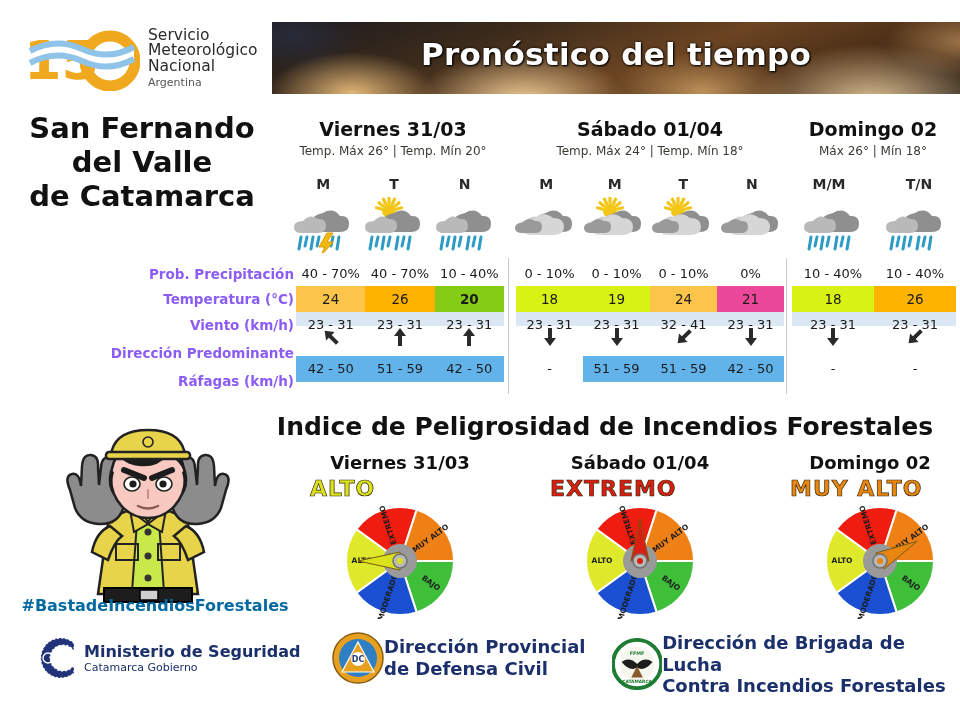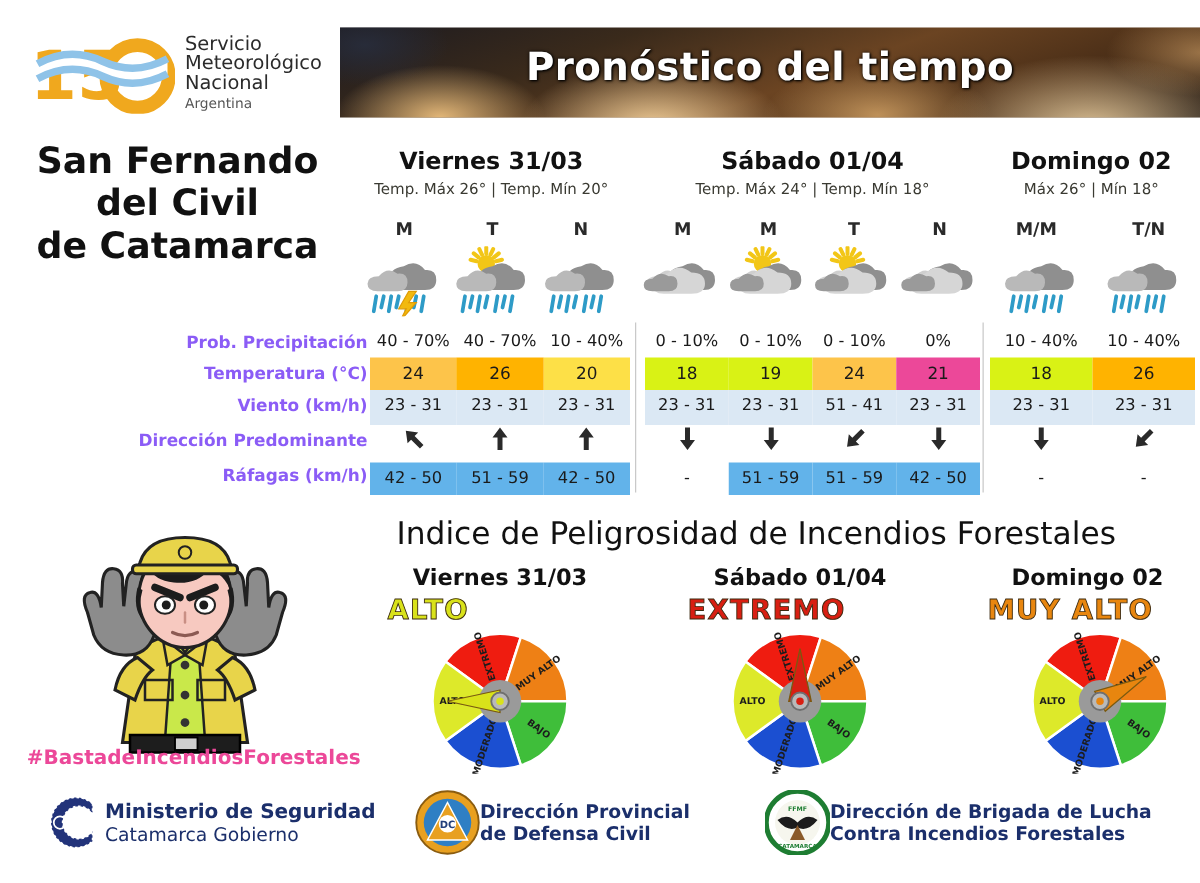--- a/index.html
+++ b/index.html
@@ -65,58 +65,58 @@
   .rowlabels div.rl-prec{height:24px;line-height:24px;}
 
   .grid{position:absolute;top:262px;}
   #g0{left:296px;width:208px;}
   #g1{left:516px;width:268px;}
   #g2{left:792px;width:164px;}
   .grow{display:flex;}
   .gcell{flex:1;text-align:center;font-size:13px;color:#1a1a1a;font-family:"DejaVu Sans",sans-serif;}
   .r-prec .gcell{height:24px;line-height:24px;}
   .r-temp .gcell{height:26px;line-height:26px;font-size:13.5px;}
-  .r-wind .gcell{height:28px;line-height:26px;background:#dbe8f4;}
+  .r-wind .gcell{height:14px;line-height:26px;background:#dbe8f4;}
   .r-dir  .gcell{height:30px;line-height:30px;}
   .r-gust .gcell{height:26px;line-height:26px;}
 
   .sep{position:absolute;width:1px;background:#c9c9c9;top:258px;height:136px;}
   #sep1{left:508px;} #sep2{left:786px;}
 
   
   .fire-title{position:absolute;left:250px;top:412px;width:710px;text-align:center;
-     font-size:25px;font-weight:normal;color:#111;font-family:"DejaVu Sans",sans-serif;}
+     font-size:25px;font-weight:bold;color:#111;font-family:"DejaVu Sans",sans-serif;}
   .fday{position:absolute;text-align:center;font-size:18px;font-weight:bold;color:#111;font-family:"DejaVu Sans",sans-serif;}
   #fd0{left:300px;top:452px;width:200px;}
   #fd1{left:540px;top:452px;width:200px;}
   #fd2{left:780px;top:452px;width:180px;}
 
   .gauge-wrap{position:absolute;width:180px;text-align:left;}
   #gw0{left:310px;top:476px;}
   #gw1{left:550px;top:476px;}
   #gw2{left:790px;top:476px;}
   .gauge-label{font-size:22px;font-weight:bold;letter-spacing:1px;font-family:"DejaVu Sans",sans-serif;
      -webkit-text-stroke:.7px #3b2a10;}
   .gauge-svg{display:block;margin:2px auto 0;}
 
   
   .mascot{position:absolute;left:30px;top:428px;width:236px;height:180px;}
   .hashtag{position:absolute;left:10px;top:596px;width:290px;text-align:center;
-     font-size:16px;font-weight:bold;color:#ec4899;font-family:"DejaVu Sans",sans-serif;}
+     font-size:16px;font-weight:bold;color:#0369a1;font-family:"DejaVu Sans",sans-serif;}
 
   
   .foot{position:absolute;display:flex;align-items:center;}
   #ft0{left:28px;top:630px;}
   #ft1{left:332px;top:632px;}
   #ft2{left:612px;top:632px;}
   .foot .ftxt{color:#1b2f6b;font-weight:bold;line-height:1.2;font-family:"DejaVu Sans",sans-serif;}
-  .foot .ftxt .a{display:block;font-size:15px;}
+  .foot .ftxt .a{display:block;font-size:18px;}
   .foot .ftxt .b{display:block;font-size:15px;font-weight:normal;}
   #ft0 .ftxt .a{font-size:16px;}
-  #ft0 .ftxt .b{font-size:15px;}
+  #ft0 .ftxt .b{font-size:11px;}
 </style>
 </head>
 <body>
 
 <div id="page">
 
   <div class="smn-logo">
     <div class="smn-mark">
       <svg width="118" height="66" viewBox="0 0 118 66">
         <text x="2" y="54" font-family="DejaVu Sans, sans-serif" font-size="54" font-weight="bold" fill="#F0A81E">15</text>
@@ -133,21 +133,21 @@
       <span class="sub">Argentina</span>
     </div>
   </div>
 
   <div class="banner">
     <div class="banner-title">Pronóstico del tiempo</div>
   </div>
 
   <div class="city">
     <span>San Fernando</span>
-    <span>del Civil</span>
+    <span>del Valle</span>
     <span>de Catamarca</span>
   </div>
 
   <div class="dayhead" id="dh0">
     <div class="dname">Viernes 31/03</div>
     <div class="dtemp">Temp. Máx 26° | Temp. Mín 20°</div>
   </div>
   <div class="dayhead" id="dh1">
     <div class="dname">Sábado 01/04</div>
     <div class="dtemp">Temp. Máx 24° | Temp. Mín 18°</div>
@@ -315,21 +315,21 @@
 
   <div class="grid" id="g0">
       <div class="grow r-prec">
         <div class="gcell">40 - 70%</div>
         <div class="gcell">40 - 70%</div>
         <div class="gcell">10 - 40%</div>
       </div>
       <div class="grow r-temp">
         <div class="gcell" style="background: rgb(253, 196, 74);">24</div>
         <div class="gcell" style="background: rgb(255, 179, 0);">26</div>
-        <div class="gcell" style="background: #fde047;">20</div>
+        <div class="gcell" style="background: #84cc16; font-weight: bold;">20</div>
       </div>
       <div class="grow r-wind">
         <div class="gcell">23 - 31</div>
         <div class="gcell">23 - 31</div>
         <div class="gcell">23 - 31</div>
       </div>
       <div class="grow r-dir">
         <div class="gcell" style="line-height: 30px;"><svg width="20" height="22" viewBox="0 0 20 22">
             <g transform="rotate(-45 10 11)">
               <path d="M10 2 L16 10 L12 10 L12 20 L8 20 L8 10 L4 10 Z" fill="#2a2a2a"></path>
@@ -361,21 +361,21 @@
       </div>
       <div class="grow r-temp">
         <div class="gcell" style="background: rgb(217, 242, 21);">18</div>
         <div class="gcell" style="background: rgb(217, 242, 21);">19</div>
         <div class="gcell" style="background: rgb(253, 196, 74);">24</div>
         <div class="gcell" style="background: #ec4899;">21</div>
       </div>
       <div class="grow r-wind">
         <div class="gcell">23 - 31</div>
         <div class="gcell">23 - 31</div>
-        <div class="gcell">51 - 41</div>
+        <div class="gcell">32 - 41</div>
         <div class="gcell">23 - 31</div>
       </div>
       <div class="grow r-dir">
         <div class="gcell" style="line-height: 30px;"><svg width="20" height="22" viewBox="0 0 20 22">
             <g transform="rotate(180 10 11)">
               <path d="M10 2 L16 10 L12 10 L12 20 L8 20 L8 10 L4 10 Z" fill="#2a2a2a"></path>
             </g>
           </svg></div>
         <div class="gcell" style="line-height: 30px;"><svg width="20" height="22" viewBox="0 0 20 22">
             <g transform="rotate(180 10 11)">

